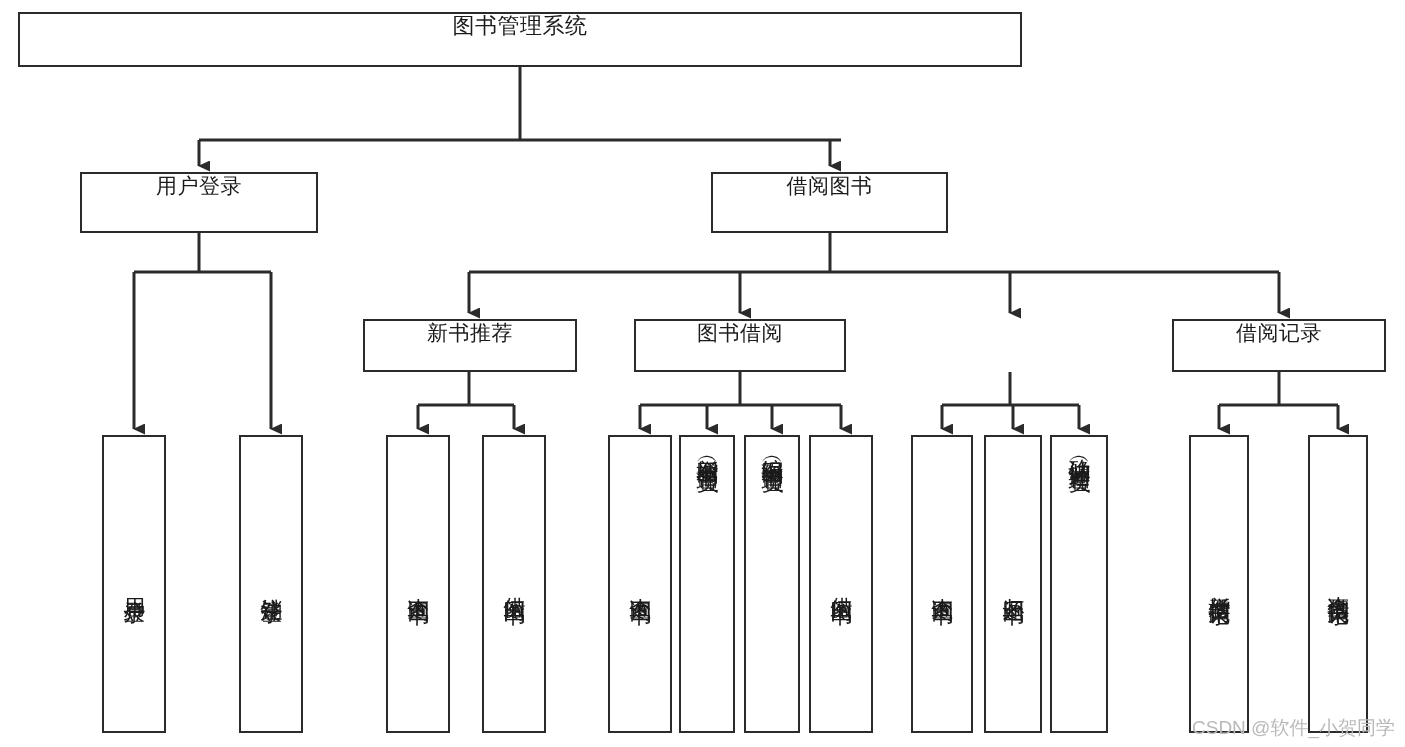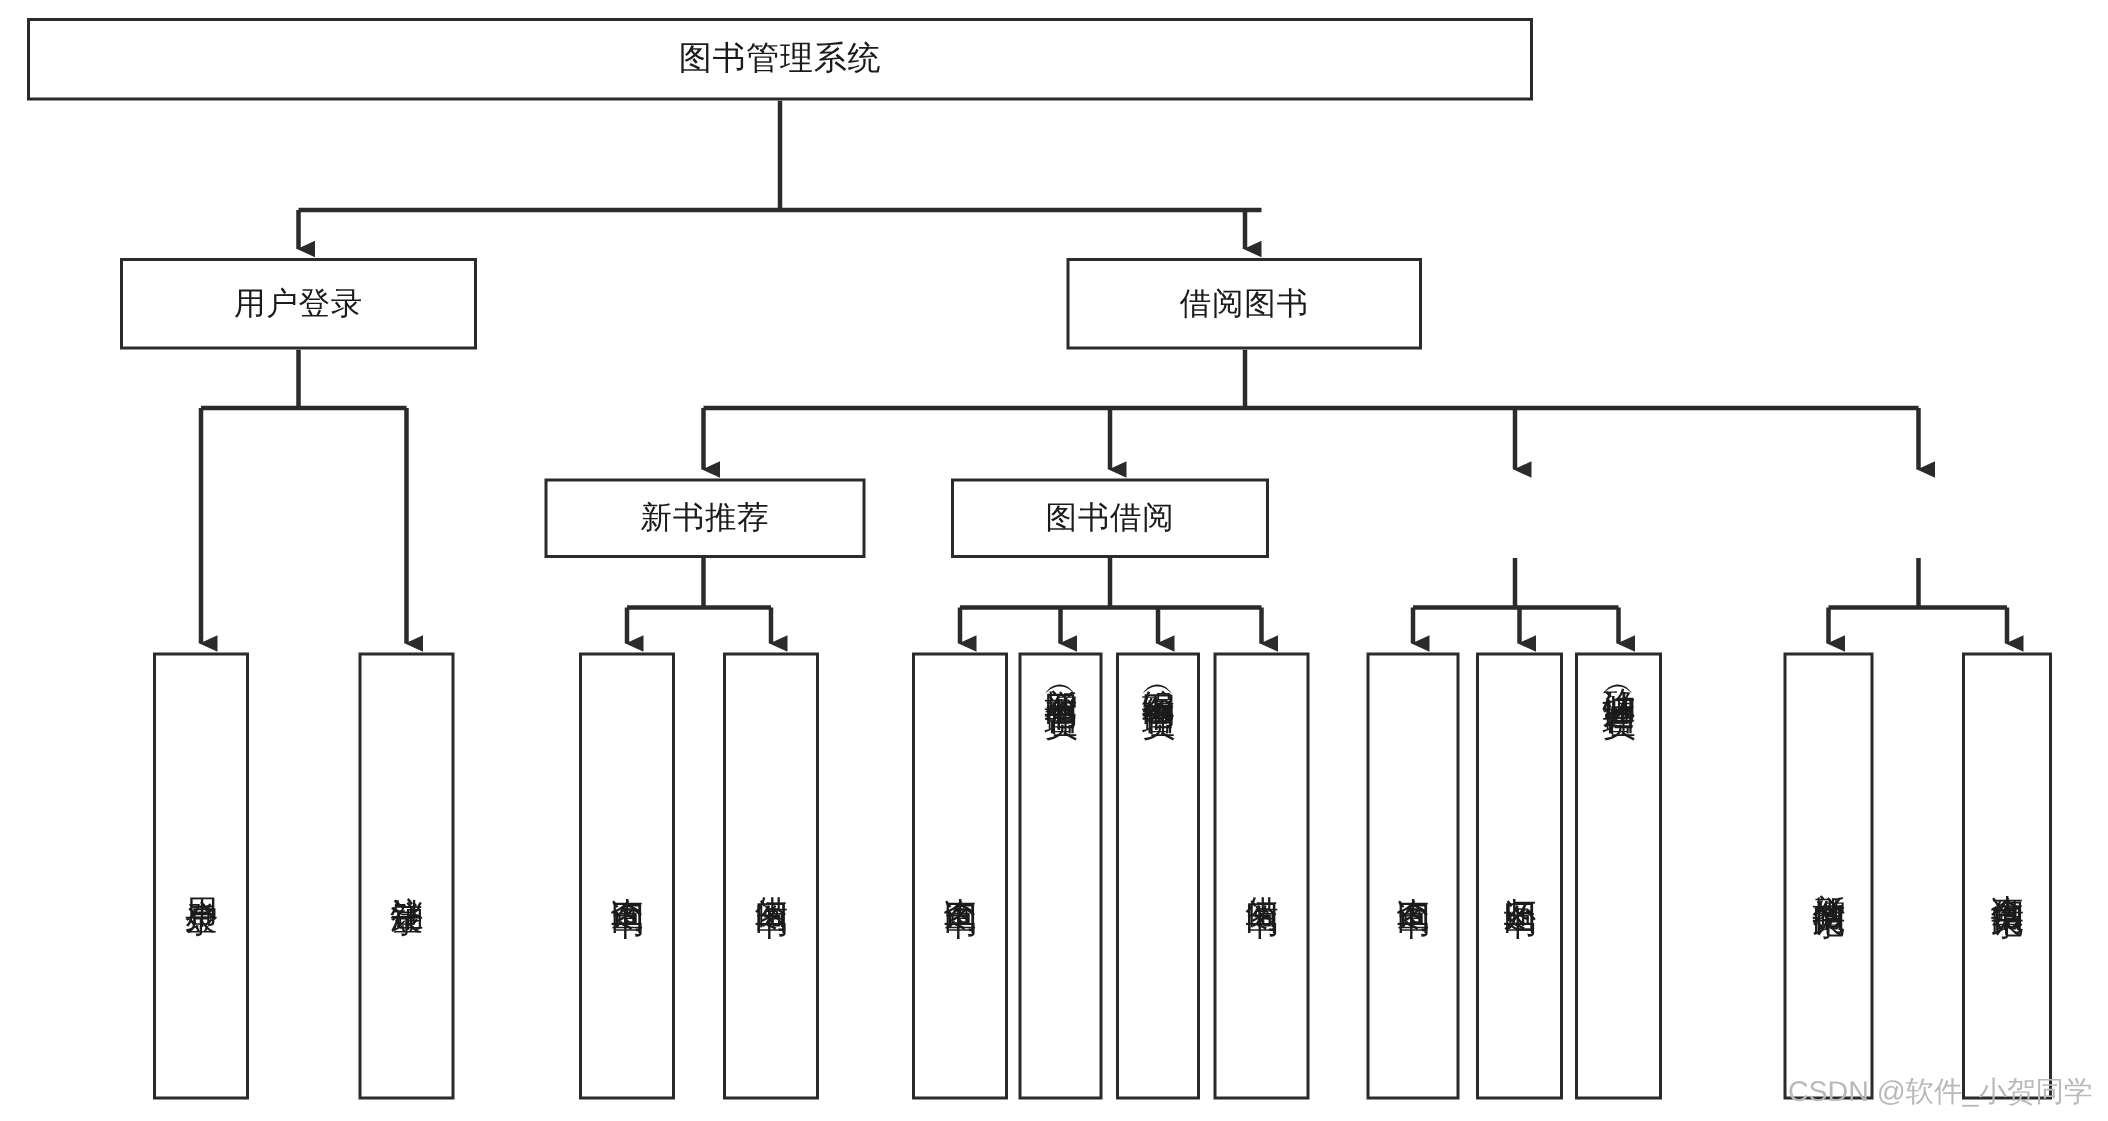--- a/index.html
+++ b/index.html
@@ -24,21 +24,20 @@
     width: 1405px;
     height: 747px;
     pointer-events: none;
   }
   .node {
     position: absolute;
     box-sizing: border-box;
     border: 2px solid #2b2b2b;
     background: #ffffff;
     display: flex;
-    align-items: center;
     justify-content: center;
     color: #1b1b1b;
   }
   .node .label {
     display: block;
     text-align: center;
     letter-spacing: 0.5px;
   }
   
   .node.h .label {
@@ -140,20 +139,23 @@
   <div class="node h" id="n-book-manage" style="left: 711px; top: 172px; width: 237px; height: 61px;">
     <span class="label">借阅图书</span>
   </div>
 
   <div class="node h" id="n-book-borrow" style="left: 634px; top: 319px; width: 212px; height: 53px;">
     <span class="label">图书借阅</span>
   </div>
   <div class="node h" id="n-new-book-rec" style="left: 363px; top: 319px; width: 214px; height: 53px;">
     <span class="label">新书推荐</span>
   </div>
+  <div class="node h" id="n-borrow-record" style="left: 1172px; top: 319px; width: 214px; height: 53px;">
+    <span class="label">借阅记录</span>
+  </div>
 
   <div id="leaf-layer">
       <div class="node v center" id="leaf-user-login" style="left: 102px; top: 435px; width: 64px; height: 298px;">
         <span class="label">用户登录</span>
       </div>
       <div class="node v center" id="leaf-logout" style="left: 239px; top: 435px; width: 64px; height: 298px;">
         <span class="label">注销登录</span>
       </div>
       <div class="node v center" id="leaf-query-book-rec" style="left: 386px; top: 435px; width: 64px; height: 298px;">
         <span class="label">查询图书</span>

